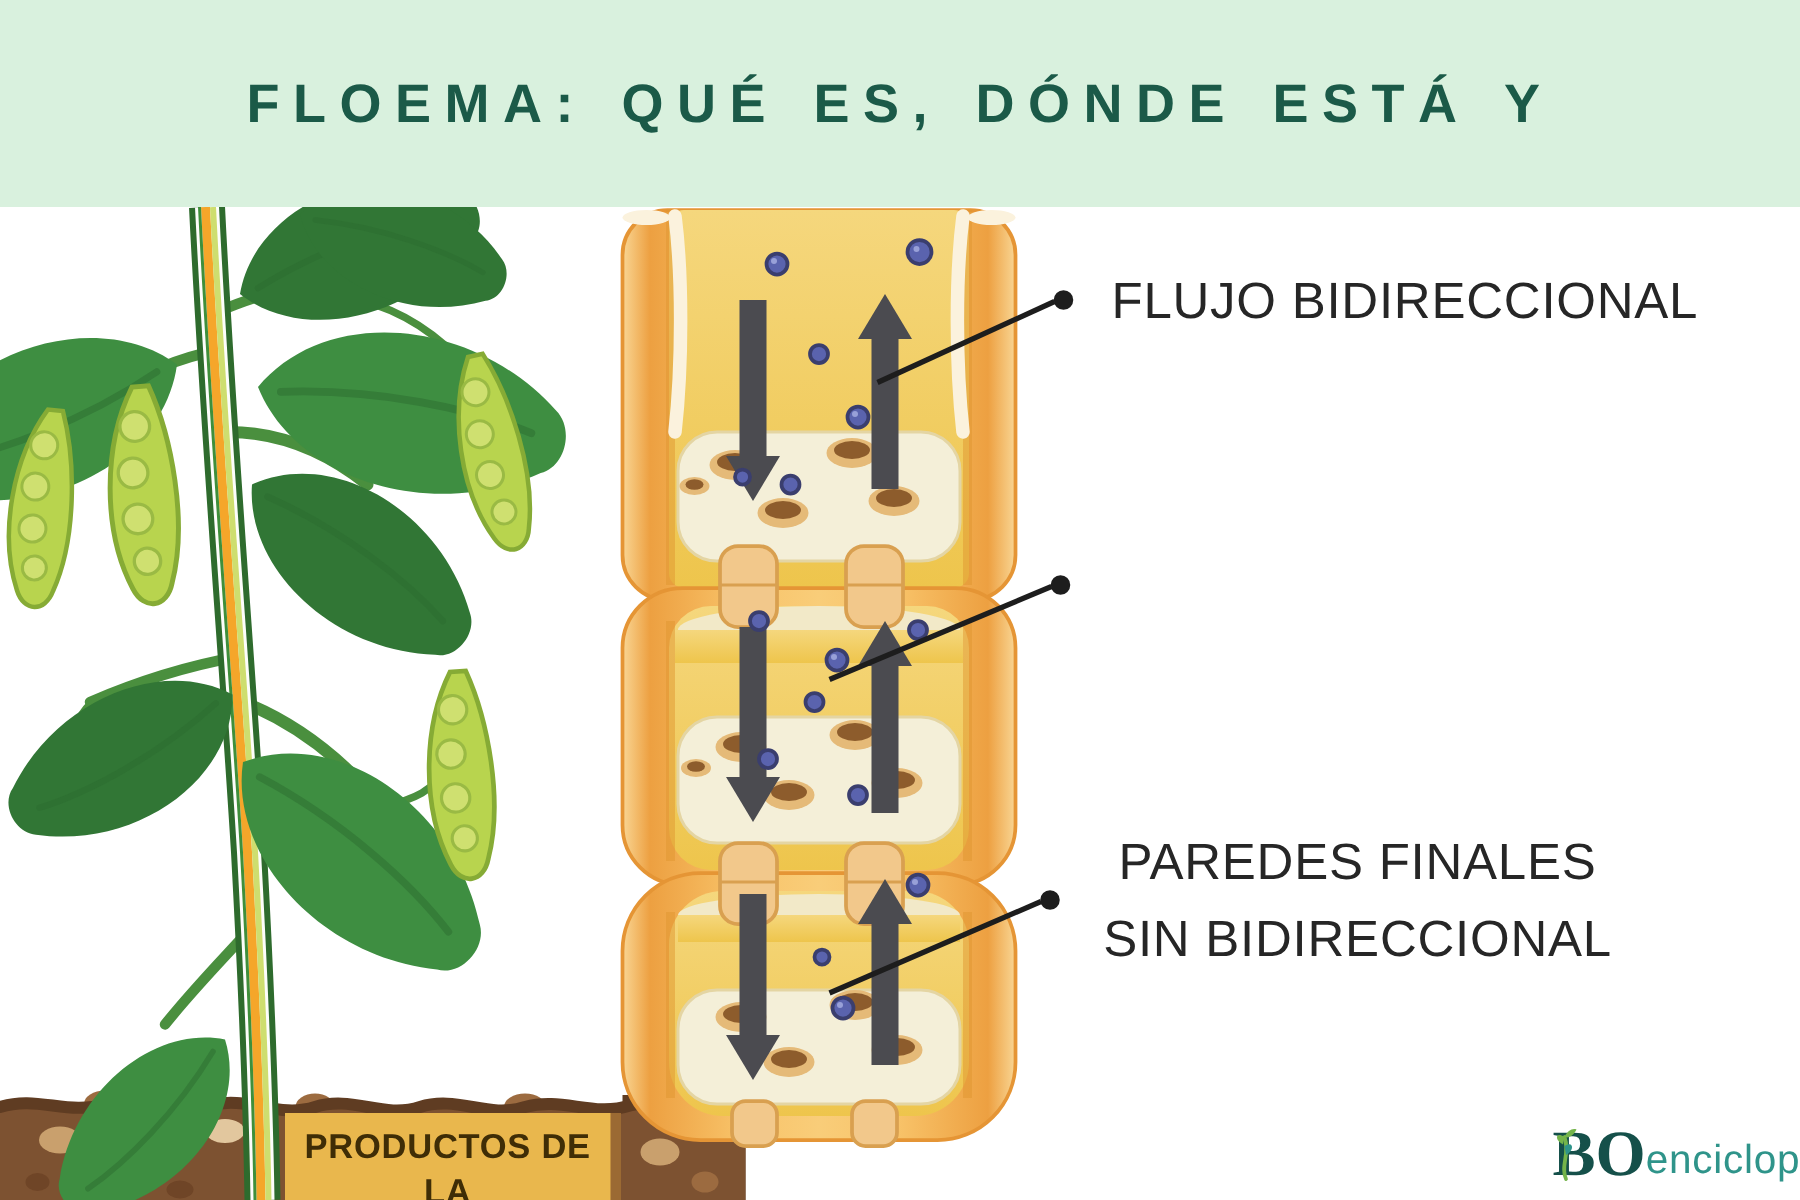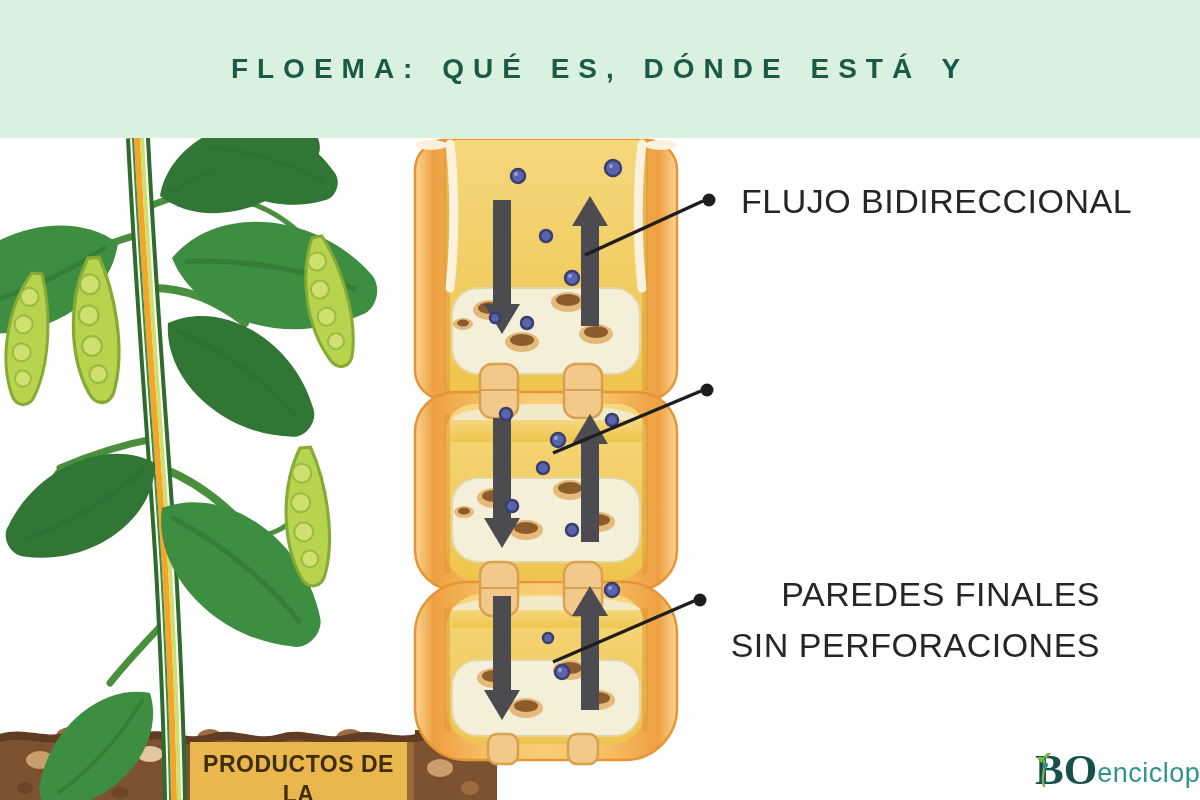--- a/index.html
+++ b/index.html
@@ -8,31 +8,31 @@
     --plate-cream:#f4efd8; --hole-tan:#e5ba78; --hole-shadow:#8d5c2c; --peg-tan:#f2c88b;
     --dot-blue:#5a63ae; --dot-outline:#3a3e6e; --arrow-gray:#4b4b50; --pointer-black:#1d1d1d;
     --soil-brown:#7d5231; --soil-dark:#5f3c22; --caption-bg:#e9b74d; --caption-text:#3f2d06;
     --logo-dark:#15504a; --logo-teal:#2f948a; --logo-leaf:#74b44a;
   }
   *{margin:0;padding:0;box-sizing:border-box}
   body{font-family:"Liberation Sans",sans-serif;background:#888}
   .page{position:relative;width:1200px;height:800px;background:#ffffff;overflow:hidden;margin:0 auto}
   .banner{position:absolute;left:0;top:0;width:1200px;height:138px;background:var(--banner-bg);
     display:flex;flex-direction:column;align-items:center;justify-content:center;gap:10px;z-index:9}
-  .banner .t1,.banner .t2{color:var(--banner-text);font-weight:700;font-size:28px;
+  .banner .t1,.banner .t2{color:var(--banner-text);font-weight:700;font-size:36px;
     letter-spacing:9px;word-spacing:4px;white-space:nowrap}
   .content{position:absolute;left:0;top:138px;width:1200px;height:468px}
   .content svg{position:absolute;left:0;top:0}
   svg.plant-svg{left:0;width:400px;height:662px}
   svg.tube-svg{left:400px;width:300px;height:662px}
   svg.soil-svg,svg.lines-svg{width:1200px;height:662px}
   .label{position:absolute;font-size:34px;color:var(--label-text);white-space:nowrap;letter-spacing:.5px}
   .label-1{left:741px;top:44px}
   .label-2{left:741px;top:234px}
-  .label-3{left:710px;top:431px;width:390px;text-align:right;line-height:51px}
+  .label-3{left:710px;top:412px;width:390px;text-align:center;line-height:51px}
   .caption-box{position:absolute;left:190px;top:604px;width:224px;height:76px;
     background:var(--caption-bg);border-right:7px solid #9b6a33;
     color:var(--caption-text);font-weight:700;font-size:23px;line-height:30px;
     text-align:center;padding-top:7px;letter-spacing:.5px}
   .logo{position:absolute;left:1035px;top:612px;display:flex;align-items:flex-end}
   .logo .big{font-family:"Liberation Serif",serif;font-weight:700;font-size:43px;line-height:40px;color:var(--logo-dark)}
   .logo .small{font-size:27px;line-height:33px;color:var(--logo-teal);letter-spacing:.5px}
   .logo svg{display:block;margin:0 -1px}
   
   .leaf{fill:var(--leaf-green)} .leaf2{fill:var(--leaf-dark)}
@@ -348,21 +348,21 @@
       <circle class="pdot" cx="709" cy="62" r="6.5"></circle>
       <line class="pline" x1="553" y1="315" x2="701" y2="253"></line>
       <circle class="pdot" cx="707" cy="252" r="6.5"></circle>
       <line class="pline" x1="553" y1="524" x2="694" y2="463"></line>
       <circle class="pdot" cx="700" cy="462" r="6.5"></circle>
     </svg>
 
     <div class="label label-1">FLUJO BIDIRECCIONAL</div>
     <div class="label label-3">
       <div>PAREDES FINALES</div>
-      <div>SIN PERFORACIONES</div>
+      <div>SIN BIDIRECCIONAL</div>
     </div>
 
     <div class="caption-box">
       <div>PRODUCTOS DE LA</div>
 
     </div>
 
     <div class="logo">
       <span class="big">B</span>
       <svg width="18" height="38" viewBox="0 0 18 38">

